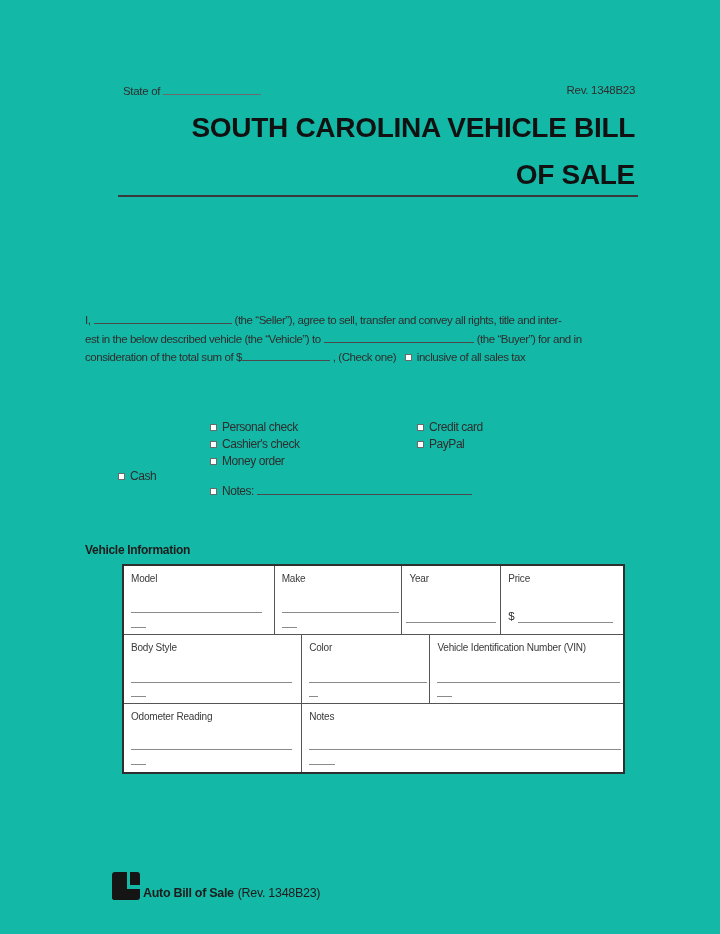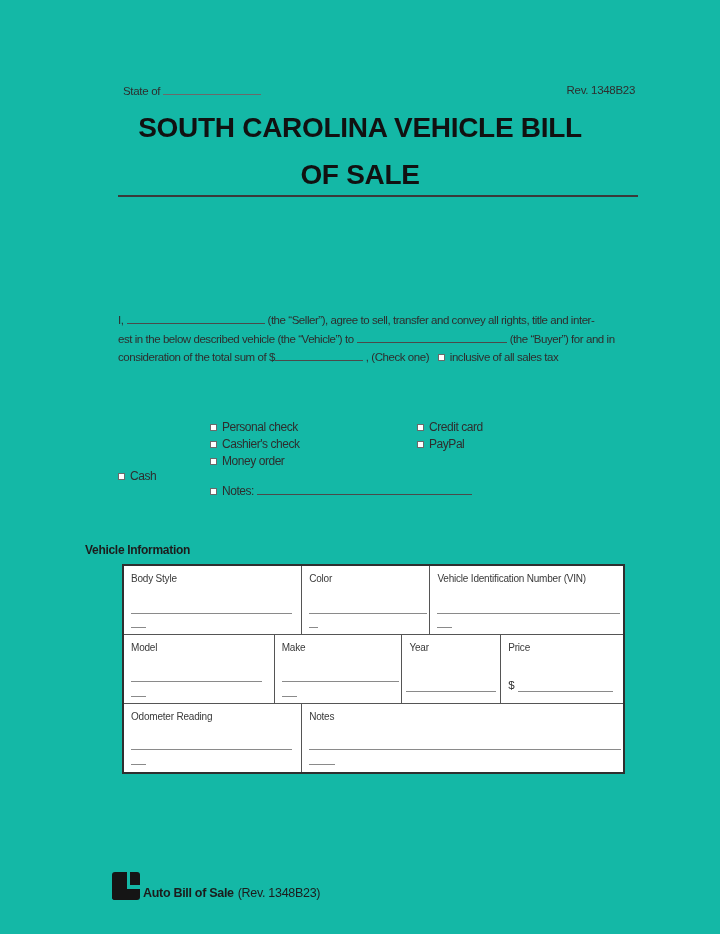--- a/index.html
+++ b/index.html
@@ -7,26 +7,26 @@
   .page {
     position:relative; width:720px; height:934px; background:#14b8a6;
     font-family:"Liberation Sans", sans-serif; color:#2e2e2e; overflow:hidden;
   }
   
   .hdr-left { position:absolute; left:123px; top:84px; font-size:11.5px; letter-spacing:-0.3px; }
   .hdr-right { position:absolute; right:85px; top:84px; font-size:11.5px; letter-spacing:-0.3px; }
   .blank { display:inline-block; border-bottom:1px solid #4a4a4a; height:11px; margin:0 3px; vertical-align:baseline; }
   .hdr-left .blank { border-bottom-color:#6a6a6a; }
   
-  .title { position:absolute; left:85px; top:104px; width:550px; text-align:center;
+  .title { position:absolute; left:85px; top:104px; width:550px; text-align:right;
            font-size:28px; font-weight:700; letter-spacing:-0.3px; line-height:47px; color:#111; }
   .rule { position:absolute; left:118px; top:195px; width:520px; height:2px; background:#3a3a3a; }
   
   .para { position:absolute; left:85px; top:311px; width:560px; font-size:11.5px; letter-spacing:-0.45px; }
-  .pline { white-space:nowrap; height:18.5px; line-height:18.5px;margin-left:33px; }
+  .pline { white-space:nowrap; height:18.5px; line-height:18.5px; }
   .cb { display:inline-block; width:7px; height:7px; border:1px solid #6a6a6a; background:#fff;
         margin-right:5px; margin-left:6px; vertical-align:0px; }
   .pline .cb:first-child, .pm-row .cb:first-child { margin-left:0; }
   
   .pm { position:absolute; font-size:12px; letter-spacing:-0.45px; }
   .pm-cash { left:118px; top:468px; }
   .pm-col2 { left:210px; top:419px; }
   .pm-col3 { left:417px; top:419px; }
   .pm-other { left:210px; top:483px; }
   .pm-row { height:17px; line-height:17px; white-space:nowrap; }
@@ -105,55 +105,55 @@
   </div>
   <div class="pm pm-other pm-row">
     <span class="cb"></span><span>Notes:</span><span class="blank" style="width:215px; border-bottom-width:1.5px"></span>
   </div>
 
 
   <div class="vi-heading">Vehicle Information</div>
 
   <div class="vtable">
     <div class="vrow">
-      <div class="vcell" style="width:35.7%">
-        <div class="vlabel">Body Style</div>
-        <div class="wline" style="top:47px; width:161px"></div>
-        <div class="wline" style="top:61px; width:15px"></div>
-      </div>
-      <div class="vcell" style="width:25.7%">
-        <div class="vlabel">Color</div>
-        <div class="wline" style="top:47px; width:118px"></div>
-        <div class="wline" style="top:61px; width:9px"></div>
-      </div>
-      <div class="vcell" style="width:38.6%">
-        <div class="vlabel">Vehicle Identification Number (VIN)</div>
-        <div class="wline" style="top:47px; width:183px"></div>
-        <div class="wline" style="top:61px; width:15px"></div>
-      </div>
-    </div>
-    <div class="vrow">
       <div class="vcell" style="width:30.2%">
         <div class="vlabel">Model</div>
         <div class="wline" style="top:46px; width:131px"></div>
         <div class="wline" style="top:61px; width:15px"></div>
       </div>
       <div class="vcell" style="width:25.6%">
         <div class="vlabel">Make</div>
         <div class="wline" style="top:46px; width:117px"></div>
         <div class="wline" style="top:61px; width:15px"></div>
       </div>
       <div class="vcell" style="width:19.8%">
         <div class="vlabel">Year</div>
         <div class="wline" style="top:56px; left:4px; width:90px"></div>
       </div>
       <div class="vcell" style="width:24.4%">
         <div class="vlabel">Price</div>
         <div class="dollar">$</div>
         <div class="wline" style="top:56px; left:17px; width:95px"></div>
+      </div>
+    </div>
+    <div class="vrow">
+      <div class="vcell" style="width:35.7%">
+        <div class="vlabel">Body Style</div>
+        <div class="wline" style="top:47px; width:161px"></div>
+        <div class="wline" style="top:61px; width:15px"></div>
+      </div>
+      <div class="vcell" style="width:25.7%">
+        <div class="vlabel">Color</div>
+        <div class="wline" style="top:47px; width:118px"></div>
+        <div class="wline" style="top:61px; width:9px"></div>
+      </div>
+      <div class="vcell" style="width:38.6%">
+        <div class="vlabel">Vehicle Identification Number (VIN)</div>
+        <div class="wline" style="top:47px; width:183px"></div>
+        <div class="wline" style="top:61px; width:15px"></div>
       </div>
     </div>
     <div class="vrow">
       <div class="vcell" style="width:35.7%">
         <div class="vlabel">Odometer Reading</div>
         <div class="wline" style="top:45px; width:161px"></div>
         <div class="wline" style="top:60px; width:15px"></div>
       </div>
       <div class="vcell" style="width:64.3%">
         <div class="vlabel">Notes</div>

